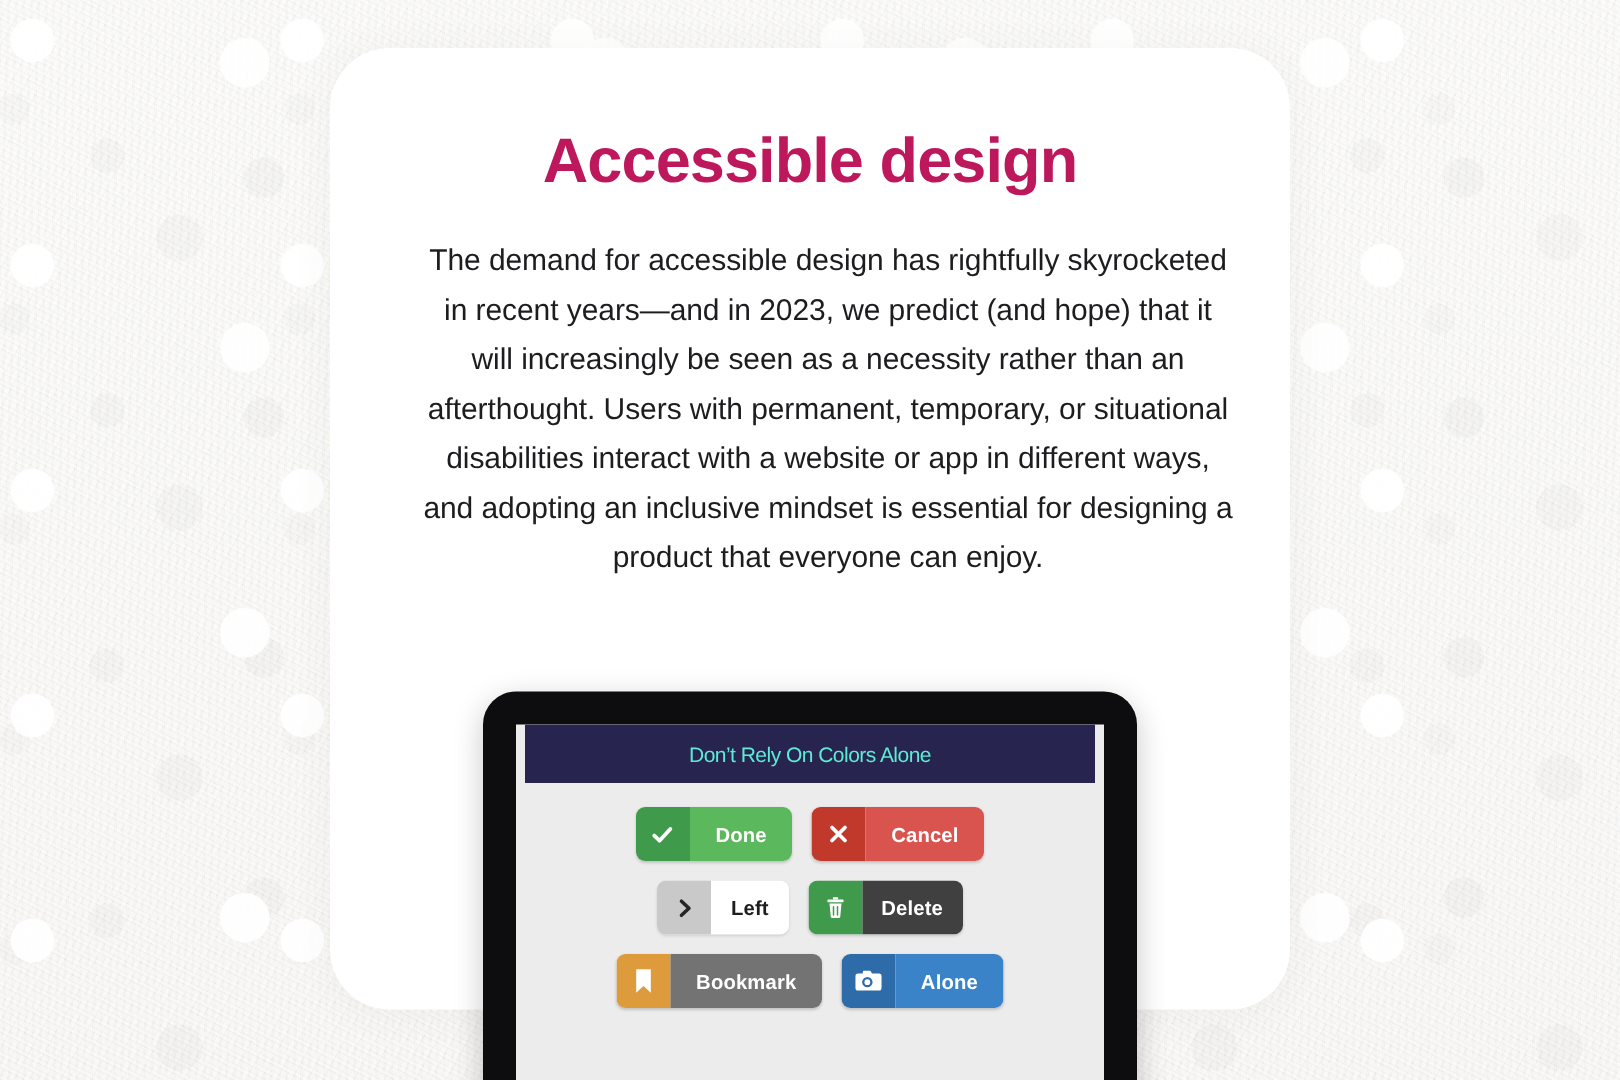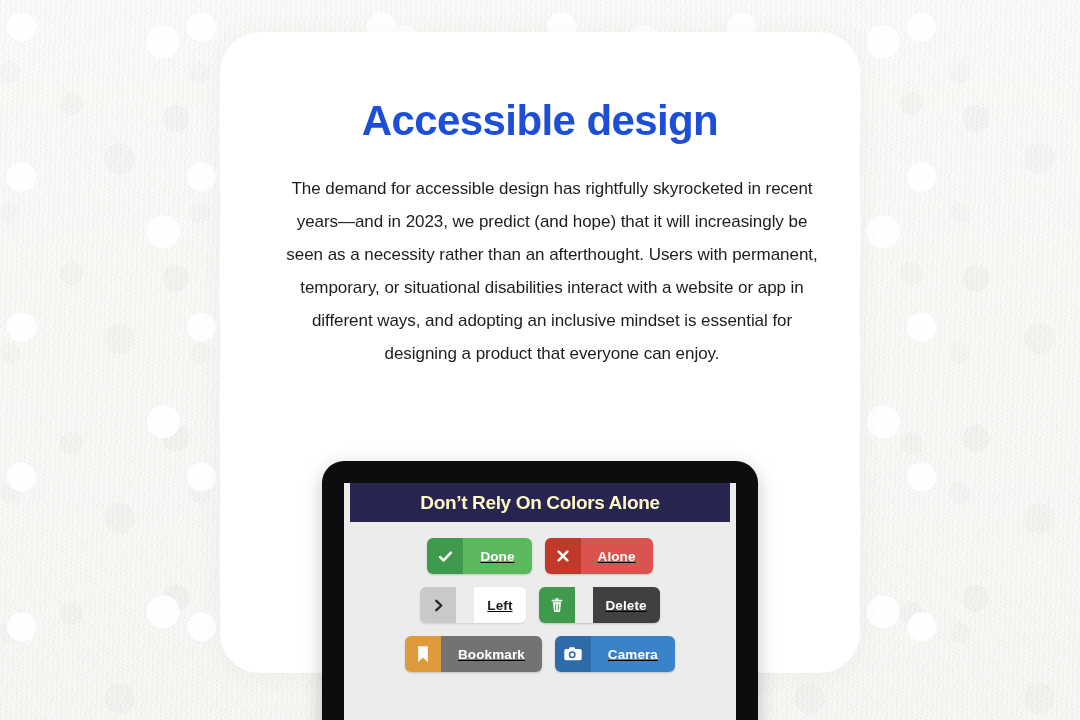--- a/index.html
+++ b/index.html
@@ -46,33 +46,33 @@
     top: 32px;
     width: 640px;
     height: 641px;
     background: #ffffff;
     border-radius: 40px;
     box-shadow: 0 2px 26px rgba(90, 85, 80, 0.055);
     overflow: hidden;
   }
 
   #page-title {
-    margin-top: 64px;
+    margin-top: 50px;
     text-align: center;
     font-size: 42px;
     line-height: 1.18;
     font-weight: 700;
     letter-spacing: -0.6px;
-    color: #1d4ed8;
+    color: #be185d;
   }
 
   #body-copy {
     margin: 26px 38px 0 62px;
     text-align: center;
-    font-size: 17px;
+    font-size: 20px;
     line-height: 33px;
     color: #1d1d20;
     letter-spacing: -0.05px;
   }
 
   
   #tablet {
     position: absolute;
     left: 322px;
     top: 461px;
@@ -96,27 +96,27 @@
   #screen-header {
     background: #272450;
     height: 39px;
     margin-left: 6px;
     margin-right: 6px;
     display: flex;
     align-items: center;
     justify-content: center;
   }
   #screen-header-title {
-    color: #fef9c3;
-    font-size: 19px;
-    font-weight: 700;
+    color: #5eead4;
+    font-size: 14px;
+    font-weight: 400;
     letter-spacing: -0.35px;
   }
 
-  #button-rows { padding: 16px 8px 0 8px; text-decoration: underline; }
+  #button-rows { padding: 16px 8px 0 8px; }
 
   .btn-row {
     display: flex;
     justify-content: center;
     align-items: center;
     gap: 13px;
     margin-bottom: 13px;
   }
 
   
@@ -157,21 +157,21 @@
   .btn.v-green  .btn-icon { background: #3f9a4b; }
   .btn.v-green  .btn-label{ background: #404040; color: #ffffff; }
   .btn.v-orange .btn-icon { background: #dd9b3c; }
   .btn.v-orange .btn-label{ background: #737373; color: #ffffff; }
   .btn.v-blue   .btn-icon { background: #2d6ca8; }
   .btn.v-blue   .btn-label{ background: #3a83c9; color: #ffffff; }
 
   .btn.v-gray { box-shadow: 0 1px 2px rgba(0,0,0,0.12); }
 
   
-  .btn-row.compact .btn-label { padding: 0 13px; margin-left: 18px; }
+  .btn-row.compact .btn-label { padding: 0 13px; }
 </style>
 </head>
 <body>
 
 <div id="paper-bg"></div>
 
 <div id="card">
 
   <h1 id="page-title">Accessible design</h1>
 
@@ -198,21 +198,21 @@
           </span>
           <span class="btn-label">Done</span>
         </div>
 
         <div class="btn v-cancel">
           <span class="btn-icon">
             <svg width="16" height="16" viewBox="0 0 24 24" aria-hidden="true">
               <path d="M5.5 5.5 L18.5 18.5 M18.5 5.5 L5.5 18.5" fill="none" stroke="#ffffff" stroke-width="3.8" stroke-linecap="round"></path>
             </svg>
           </span>
-          <span class="btn-label">Alone</span>
+          <span class="btn-label">Cancel</span>
         </div>
 
       </div>
 
       <div class="btn-row compact">
 
         <div class="btn v-gray">
           <span class="btn-icon">
             <svg width="15" height="15" viewBox="0 0 24 24" aria-hidden="true">
               <path d="M8.5 4.5 L16.5 12 L8.5 19.5" fill="none" stroke="#26262a" stroke-width="3.8" stroke-linecap="round" stroke-linejoin="round"></path>
@@ -248,20 +248,20 @@
         </div>
 
         <div class="btn v-blue">
           <span class="btn-icon">
             <svg width="20" height="16" viewBox="0 0 26 20" aria-hidden="true">
               <path d="M8.4 1.2 h6.2 l1.5 2.4 h6.0 a2.2 2.2 0 0 1 2.2 2.2 v10.2 a2.2 2.2 0 0 1 -2.2 2.2 h-18.2 a2.2 2.2 0 0 1 -2.2 -2.2 v-10.2 a2.2 2.2 0 0 1 2.2 -2.2 h4.0 Z" fill="#ffffff"></path>
               <circle cx="12" cy="11" r="4.5" fill="#2d6ca8"></circle>
               <circle cx="12" cy="11" r="2.5" fill="#ffffff"></circle>
             </svg>
           </span>
-          <span class="btn-label">Camera</span>
+          <span class="btn-label">Alone</span>
         </div>
 
       </div>
 
     </div>
   </div>
 </div>
 
 </body></html>

